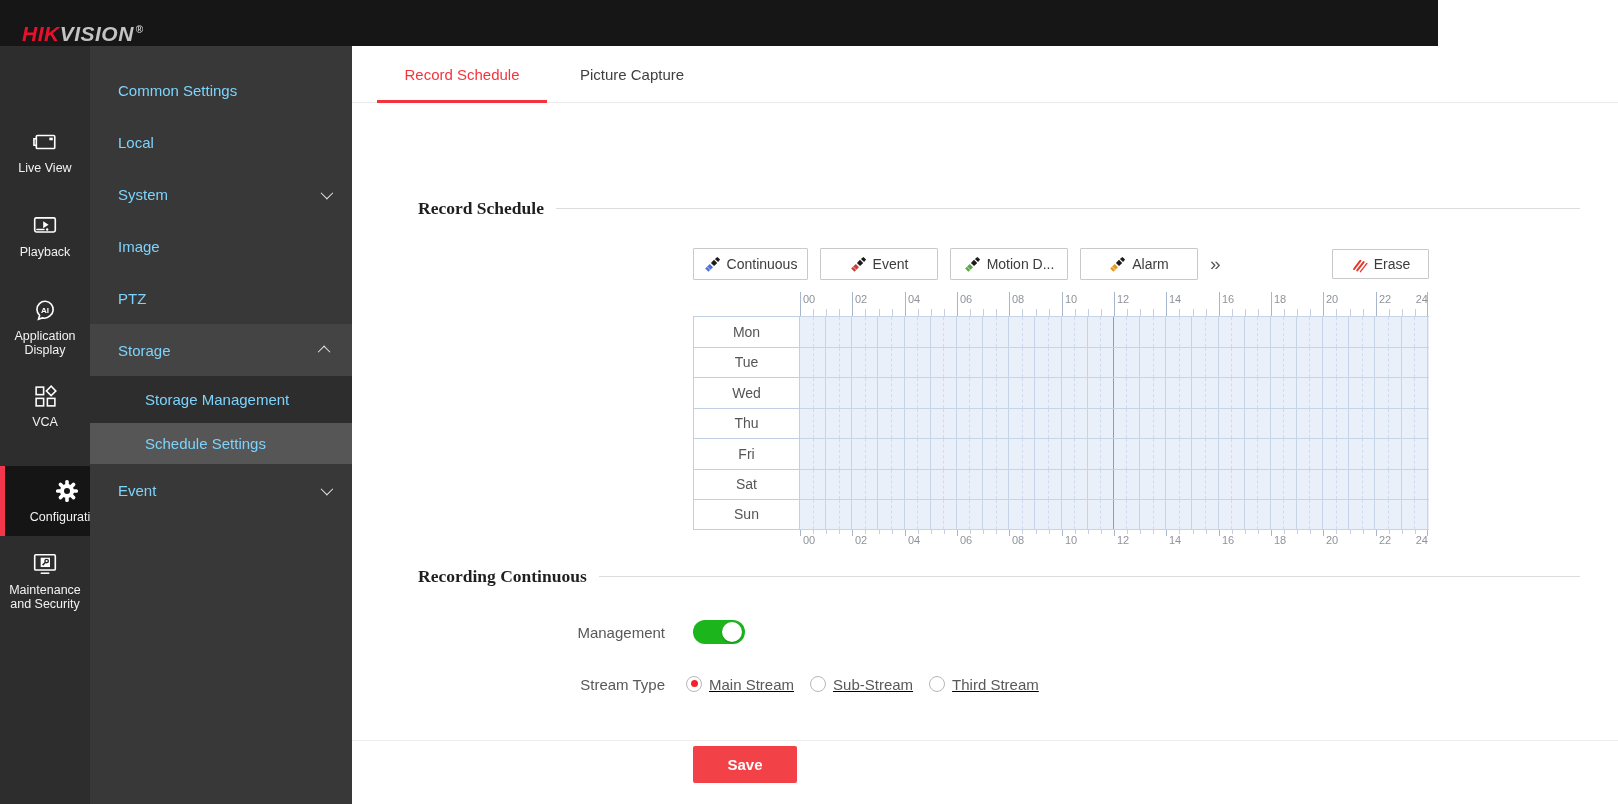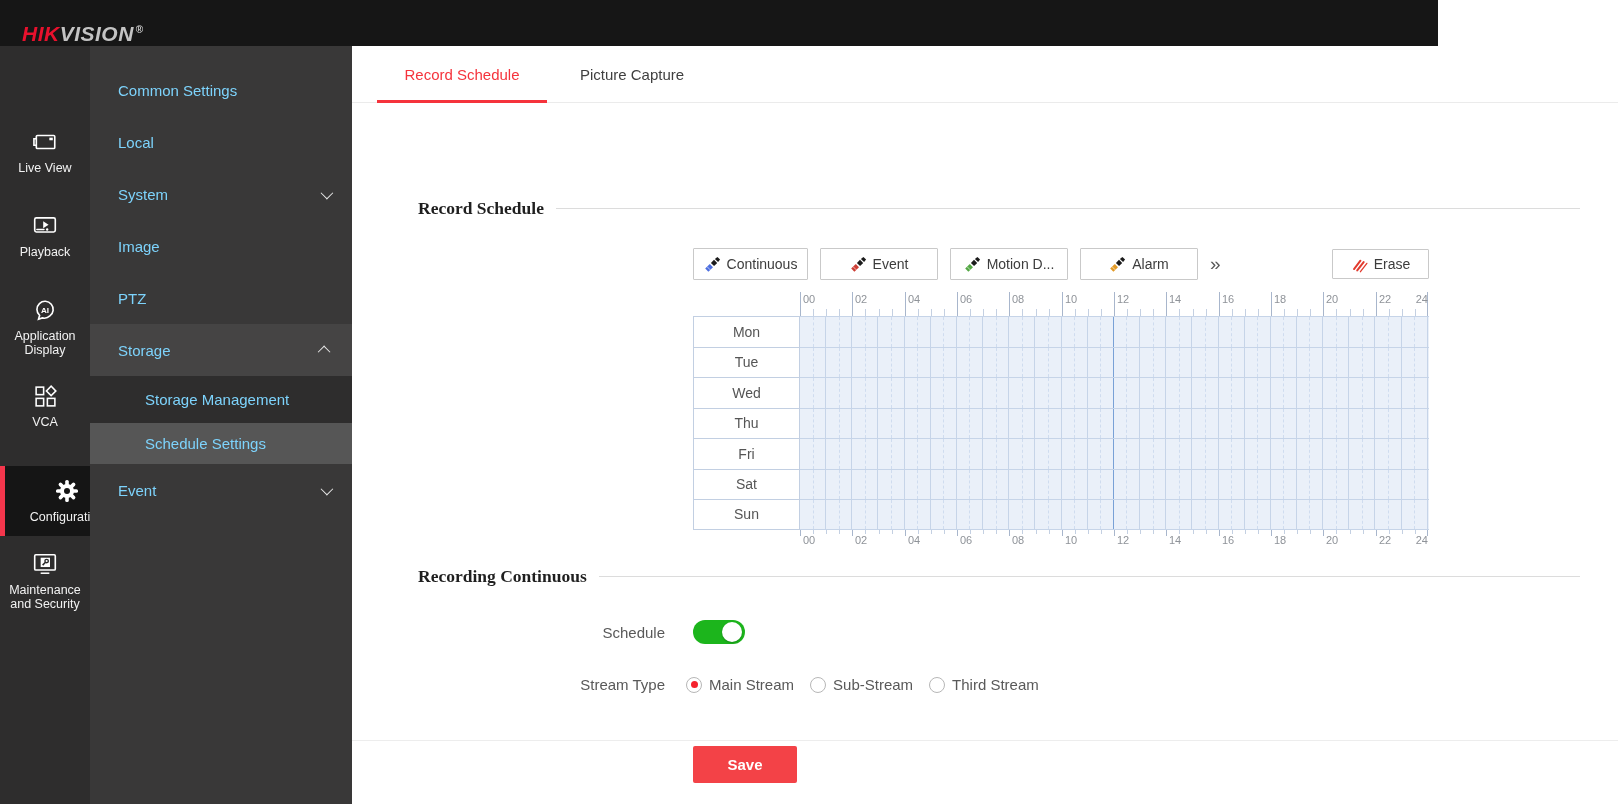--- a/index.html
+++ b/index.html
@@ -79,21 +79,21 @@
   .day-cell { width:107px; background:#fff; border:1px solid #c2cfe2; border-bottom:none; display:flex; align-items:center; justify-content:center; color:#555; font-size:14px; }
   .sched-row:last-child .day-cell { border-bottom:1px solid #c2cfe2; }
   .cells { width:629px; display:flex; background:#eaf0f9; border-top:1px solid #c6d4e8; position:relative; }
   .sched-row:last-child .cells { border-bottom:1px solid #c6d4e8; }
   .hcell { width:26.1667px; position:relative; border-right:1px solid #c6d4e8; cursor:crosshair; }
   .hcell::after { content:""; position:absolute; left:12.5px; top:0; bottom:0; border-left:1px dashed #cfdcef; }
   .hcell.noon { border-right:1px solid #79a1d6; }
 
   
   .radio-group { display:flex; align-items:center; }
-  .radio-opt { display:flex; align-items:flex-end; margin-right:16px; cursor:pointer; }
+  .radio-opt { display:flex; align-items:flex-start; margin-right:16px; cursor:pointer;text-decoration:underline; }
   .radio-circle { width:16px; height:16px; border-radius:50%; border:1px solid #b7b7b7; background:#fff; position:relative; margin-right:7px; flex:none; }
   .radio-opt.selected .radio-circle::after { content:""; position:absolute; left:3.5px; top:3.5px; width:7px; height:7px; border-radius:50%; background:#f5222d; }
   .radio-opt .radio-label { color:#595959; font-size:15px; }
 
   .bottom-divider { position:absolute; left:0; top:694px; width:100%; border-top:1px solid #ededed; }
   .save-btn { position:absolute; left:341px; top:700px; width:104px; height:37px; background:#f34247; color:#fff; border:none; border-radius:2px; font-size:15px; font-weight:bold; cursor:pointer; font-family:"Liberation Sans", sans-serif; }
 </style>
 </head>
 <body>
 
@@ -618,21 +618,21 @@
         <div class="tick minor" style="left: 602px;"></div>
         <div class="tick minor" style="left: 615px;"></div>
       </div>
 
     <div class="section-head" style="top:520px;">
       <span class="section-title">Recording Continuous</span>
       <span class="section-line"></span>
     </div>
 
     <div class="form-row" style="top:570px;">
-      <div class="form-label">Schedule</div>
+      <div class="form-label">Management</div>
       <div class="form-control">
         <div class="toggle on">
             <div class="knob"></div>
           </div>
       </div>
     </div>
 
     <div class="form-row" style="top:622px;">
       <div class="form-label">Stream Type</div>
       <div class="form-control" style="margin-left:21px;">

